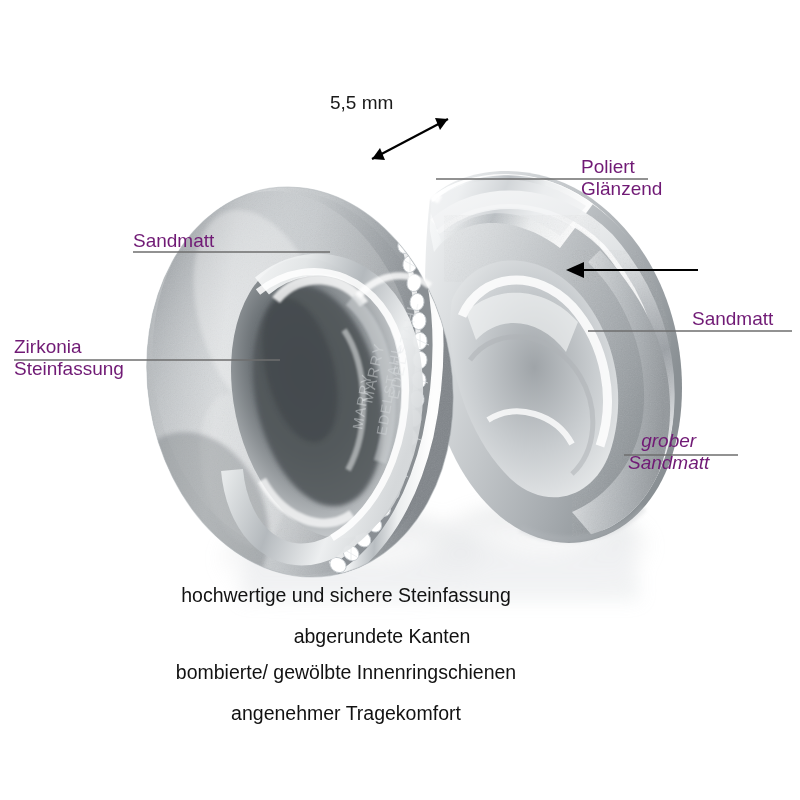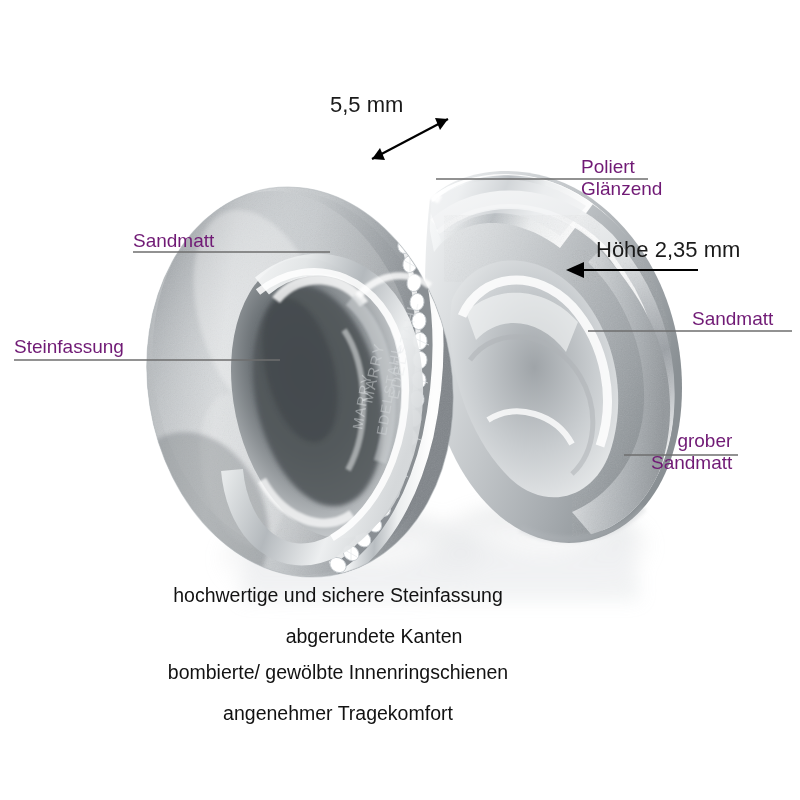--- a/index.html
+++ b/index.html
@@ -4,24 +4,24 @@
 <style>
   html,body{margin:0;padding:0;background:#fff;}
   body{
     width:800px;height:800px;position:relative;overflow:hidden;
     font-family:"Liberation Sans","DejaVu Sans",sans-serif;
     background:#ffffff;
   }
   #stage{position:absolute;inset:0;width:800px;height:800px;}
   .lbl{position:absolute;white-space:nowrap;line-height:1.18;}
   .lbl-gray{color:#701a75;font-size:19px;}
-  .lbl-dark{color:#1a1a1a;font-size:22px;}
+  .lbl-dark{color:#1a1a1a;font-size:19px;}
   .lbl span{display:block;}
   svg.vec{position:absolute;left:0;top:0;width:800px;height:800px;pointer-events:none;}
-  .btm{position:absolute;left:4px;width:668px;text-align:center;color:#121212;font-size:19.5px;}
+  .btm{position:absolute;left:12px;width:668px;text-align:center;color:#121212;font-size:19.5px;}
   .leader{stroke:#6e6e6e;stroke-width:1.4;}
   .leader-dark{stroke:#000;stroke-width:2.2;}
 </style>
 </head>
 <body>
 
 <div id="stage">
 
   <svg class="vec" viewBox="0 0 800 800">
     <defs>
@@ -305,33 +305,31 @@
 
   <div class="lbl lbl-gray" style="left:581px;top:156px;">
     <span>Poliert</span>
     <span>Glänzend</span>
   </div>
 
   <div class="lbl lbl-gray" style="left:133px;top:230px;">
     <span>Sandmatt</span>
   </div>
 
-  <div class="lbl lbl-dark" style="left:596px;top:237px;">
-    <span>Höhe 2,35 mm</span>
-  </div>
 
   <div class="lbl lbl-gray" style="left:692px;top:308px;">
     <span>Sandmatt</span>
   </div>
 
   <div class="lbl lbl-gray" style="left:14px;top:336px;">
+    <span>Zirkonia</span>
     <span>Steinfassung</span>
   </div>
 
-  <div class="lbl lbl-gray" style="left:651px;top:430px;text-align:right;">
+  <div class="lbl lbl-gray" style="left:628px;top:430px;text-align:center;font-style:italic;">
     <span>grober</span>
     <span>Sandmatt</span>
   </div>
 
   <div class="btm" style="top:584px;">hochwertige und sichere Steinfassung</div>
   <div class="btm" style="top:625px;padding-left:36px;">abgerundete Kanten</div>
   <div class="btm" style="top:661px;">bombierte/ gewölbte Innenringschienen</div>
   <div class="btm" style="top:702px;">angenehmer Tragekomfort</div>
 
 </div>

